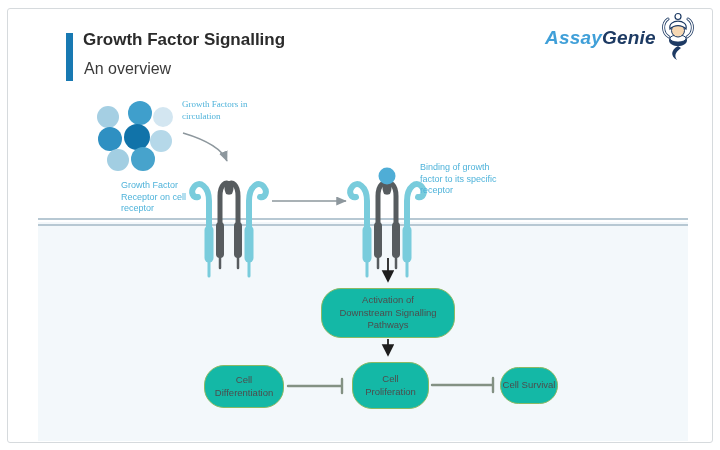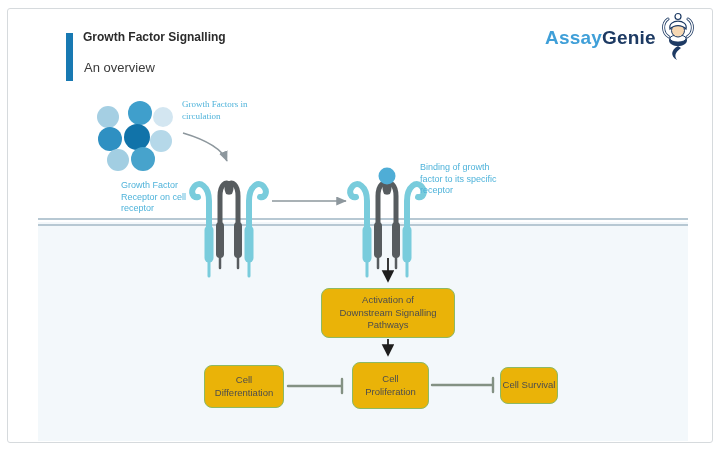--- a/index.html
+++ b/index.html
@@ -5,37 +5,37 @@
   html,body{margin:0;padding:0;}
   body{
     width:720px;height:450px;position:relative;overflow:hidden;
     background:#ffffff;font-family:"Liberation Sans",sans-serif;
   }
   .frame{
     position:absolute;left:7px;top:8px;width:704px;height:433px;
     border:1px solid #d6dadd;border-radius:3px;background:#ffffff;
   }
   .accent-bar{position:absolute;left:66px;top:33px;width:7px;height:48px;background:#1879b2;}
-  .title{position:absolute;left:83px;top:30px;font-size:12px;font-weight:bold;color:#2b2b2b;white-space:nowrap;}
-  .subtitle{position:absolute;left:84px;top:60px;font-size:13px;color:#3a3a3a;white-space:nowrap;}
-  .logo{position:absolute;left:545px;top:27px;font-size:19px;font-weight:bold;white-space:nowrap;letter-spacing:0.2px;}
+  .title{position:absolute;left:83px;top:30px;font-size:17px;font-weight:bold;color:#2b2b2b;white-space:nowrap;}
+  .subtitle{position:absolute;left:84px;top:60px;font-size:16px;color:#3a3a3a;white-space:nowrap;}
+  .logo{position:absolute;left:545px;top:27px;font-size:19px;font-weight:bold;white-space:nowrap;letter-spacing:0.2px;font-style:italic;}
   .logo .assay{color:#3f9fd8;}
   .logo .genie{color:#1d3a63;}
   .mascot{position:absolute;left:656px;top:7px;}
   .diagram{position:absolute;left:0;top:0;}
   .blabel{
     position:absolute;color:#4fb3da;font-size:9px;line-height:1.3;
     white-space:pre-line;
   }
   .lbl-circulation{left:182px;top:99px;width:92px;font-family:Liberation Serif, serif;}
   .lbl-receptor{left:121px;top:180px;width:78px;}
   .lbl-binding{left:420px;top:162px;width:100px;}
   .gbox{
     position:absolute;box-sizing:border-box;
-    background:#eab308;border:1.5px solid #8cb964;border-radius:8px;
+    background:#14b8a6;border:1.5px solid #8cb964;border-radius:20px;
     color:#4d4d4d;font-size:9.5px;line-height:1.3;
     display:flex;align-items:center;justify-content:center;
     text-align:center;white-space:pre-line;
   }
   .box-activation{left:321px;top:288px;width:134px;height:50px;}
   .box-differentiation{left:204px;top:365px;width:80px;height:43px;}
   .box-proliferation{left:352px;top:362px;width:77px;height:47px;}
   .box-survival{left:500px;top:367px;width:58px;height:37px;}
 </style>
 </head>

